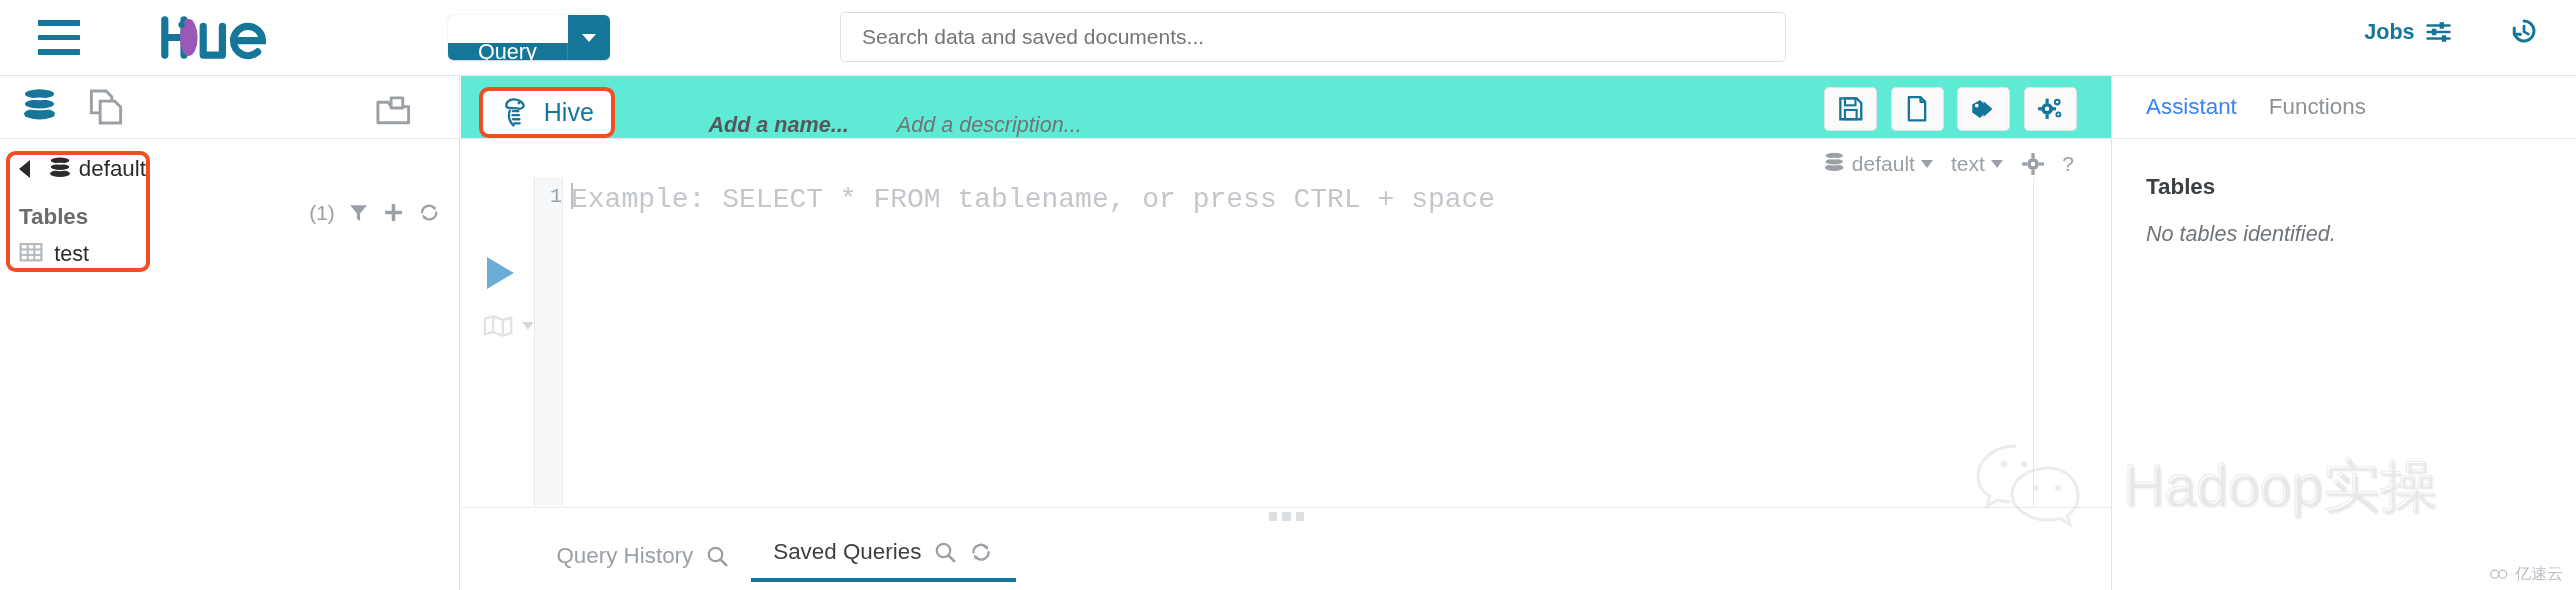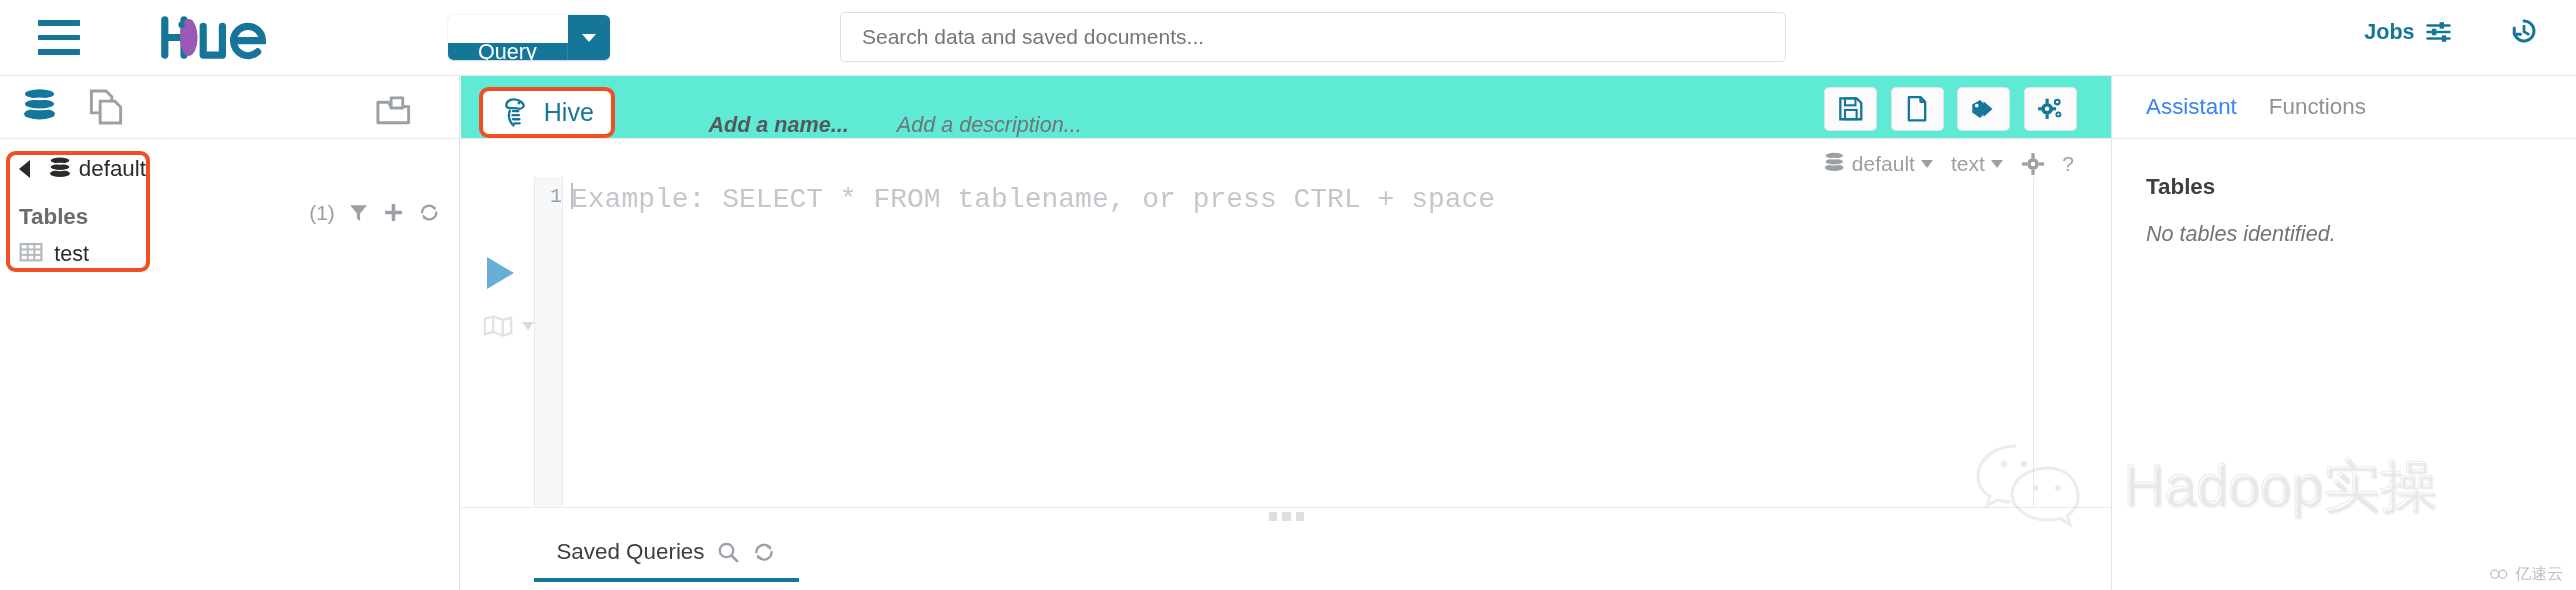--- a/index.html
+++ b/index.html
@@ -419,20 +419,27 @@
     <div class="code-ph">Example: SELECT * FROM tablename, or press CTRL + space</div>
   </div>
 
   <div class="resize-dots">
     <i></i>
     <i></i>
     <i></i>
   </div>
 
   <div class="bottom-tabs">
+    <div class="btab">
+      <span class="bl">Query History</span>
+      <svg width="22.4" height="22.4" viewBox="0 0 20 20">
+        <circle cx="8.5" cy="8.5" r="6" fill="none" stroke="#9aa0a6" stroke-width="2"></circle>
+        <line x1="13" y1="13" x2="18" y2="18" stroke="#9aa0a6" stroke-width="2.4" stroke-linecap="round"></line>
+      </svg>
+    </div>
     <div class="btab active">
       <span class="bl">Saved Queries</span>
       <svg width="22.4" height="22.4" viewBox="0 0 20 20">
         <circle cx="8.5" cy="8.5" r="6" fill="none" stroke="#9aa0a6" stroke-width="2"></circle>
         <line x1="13" y1="13" x2="18" y2="18" stroke="#9aa0a6" stroke-width="2.4" stroke-linecap="round"></line>
       </svg>
       <svg width="24" height="22.4" viewBox="0 0 22 20">
         <path d="M4 10 a7 7 0 0 1 12-4.6" stroke="#9aa0a6" stroke-width="2.2" fill="none" stroke-linecap="round"></path>
         <path d="M18 10 a7 7 0 0 1 -12 4.6" stroke="#9aa0a6" stroke-width="2.2" fill="none" stroke-linecap="round"></path>
         <path d="M13 5.2 L17 4 L17.6 8 Z" fill="#9aa0a6"></path>

